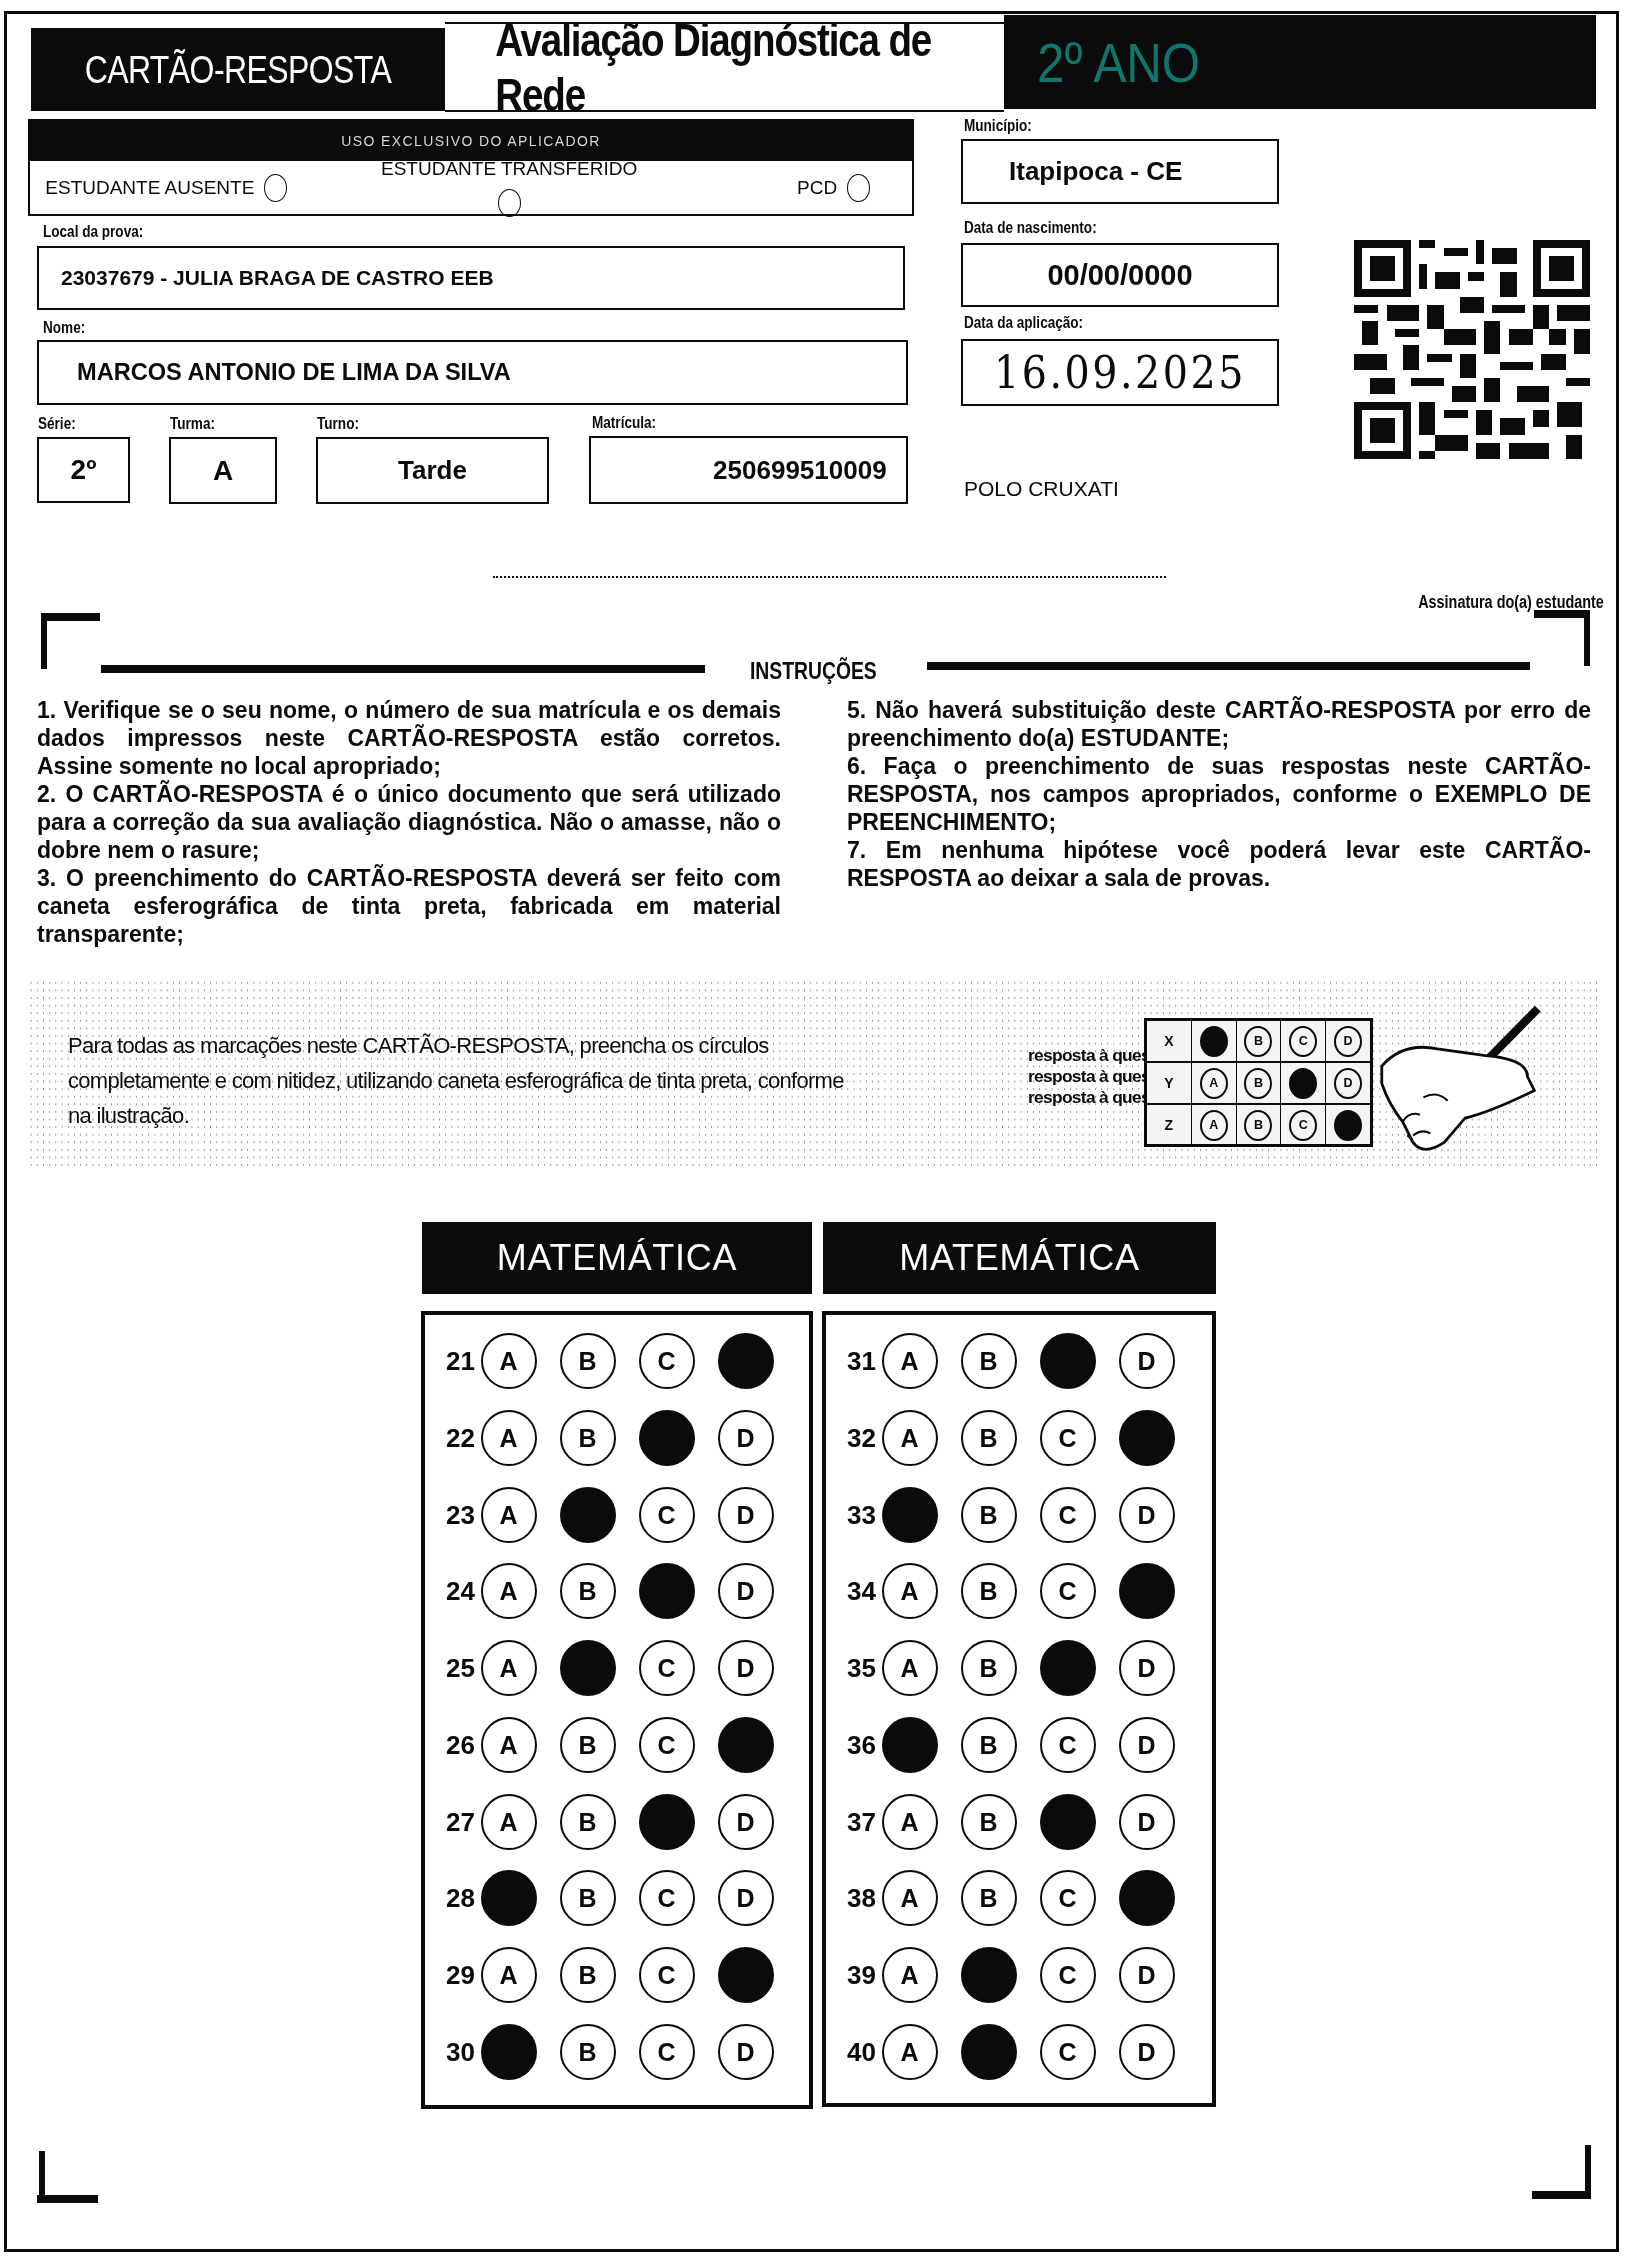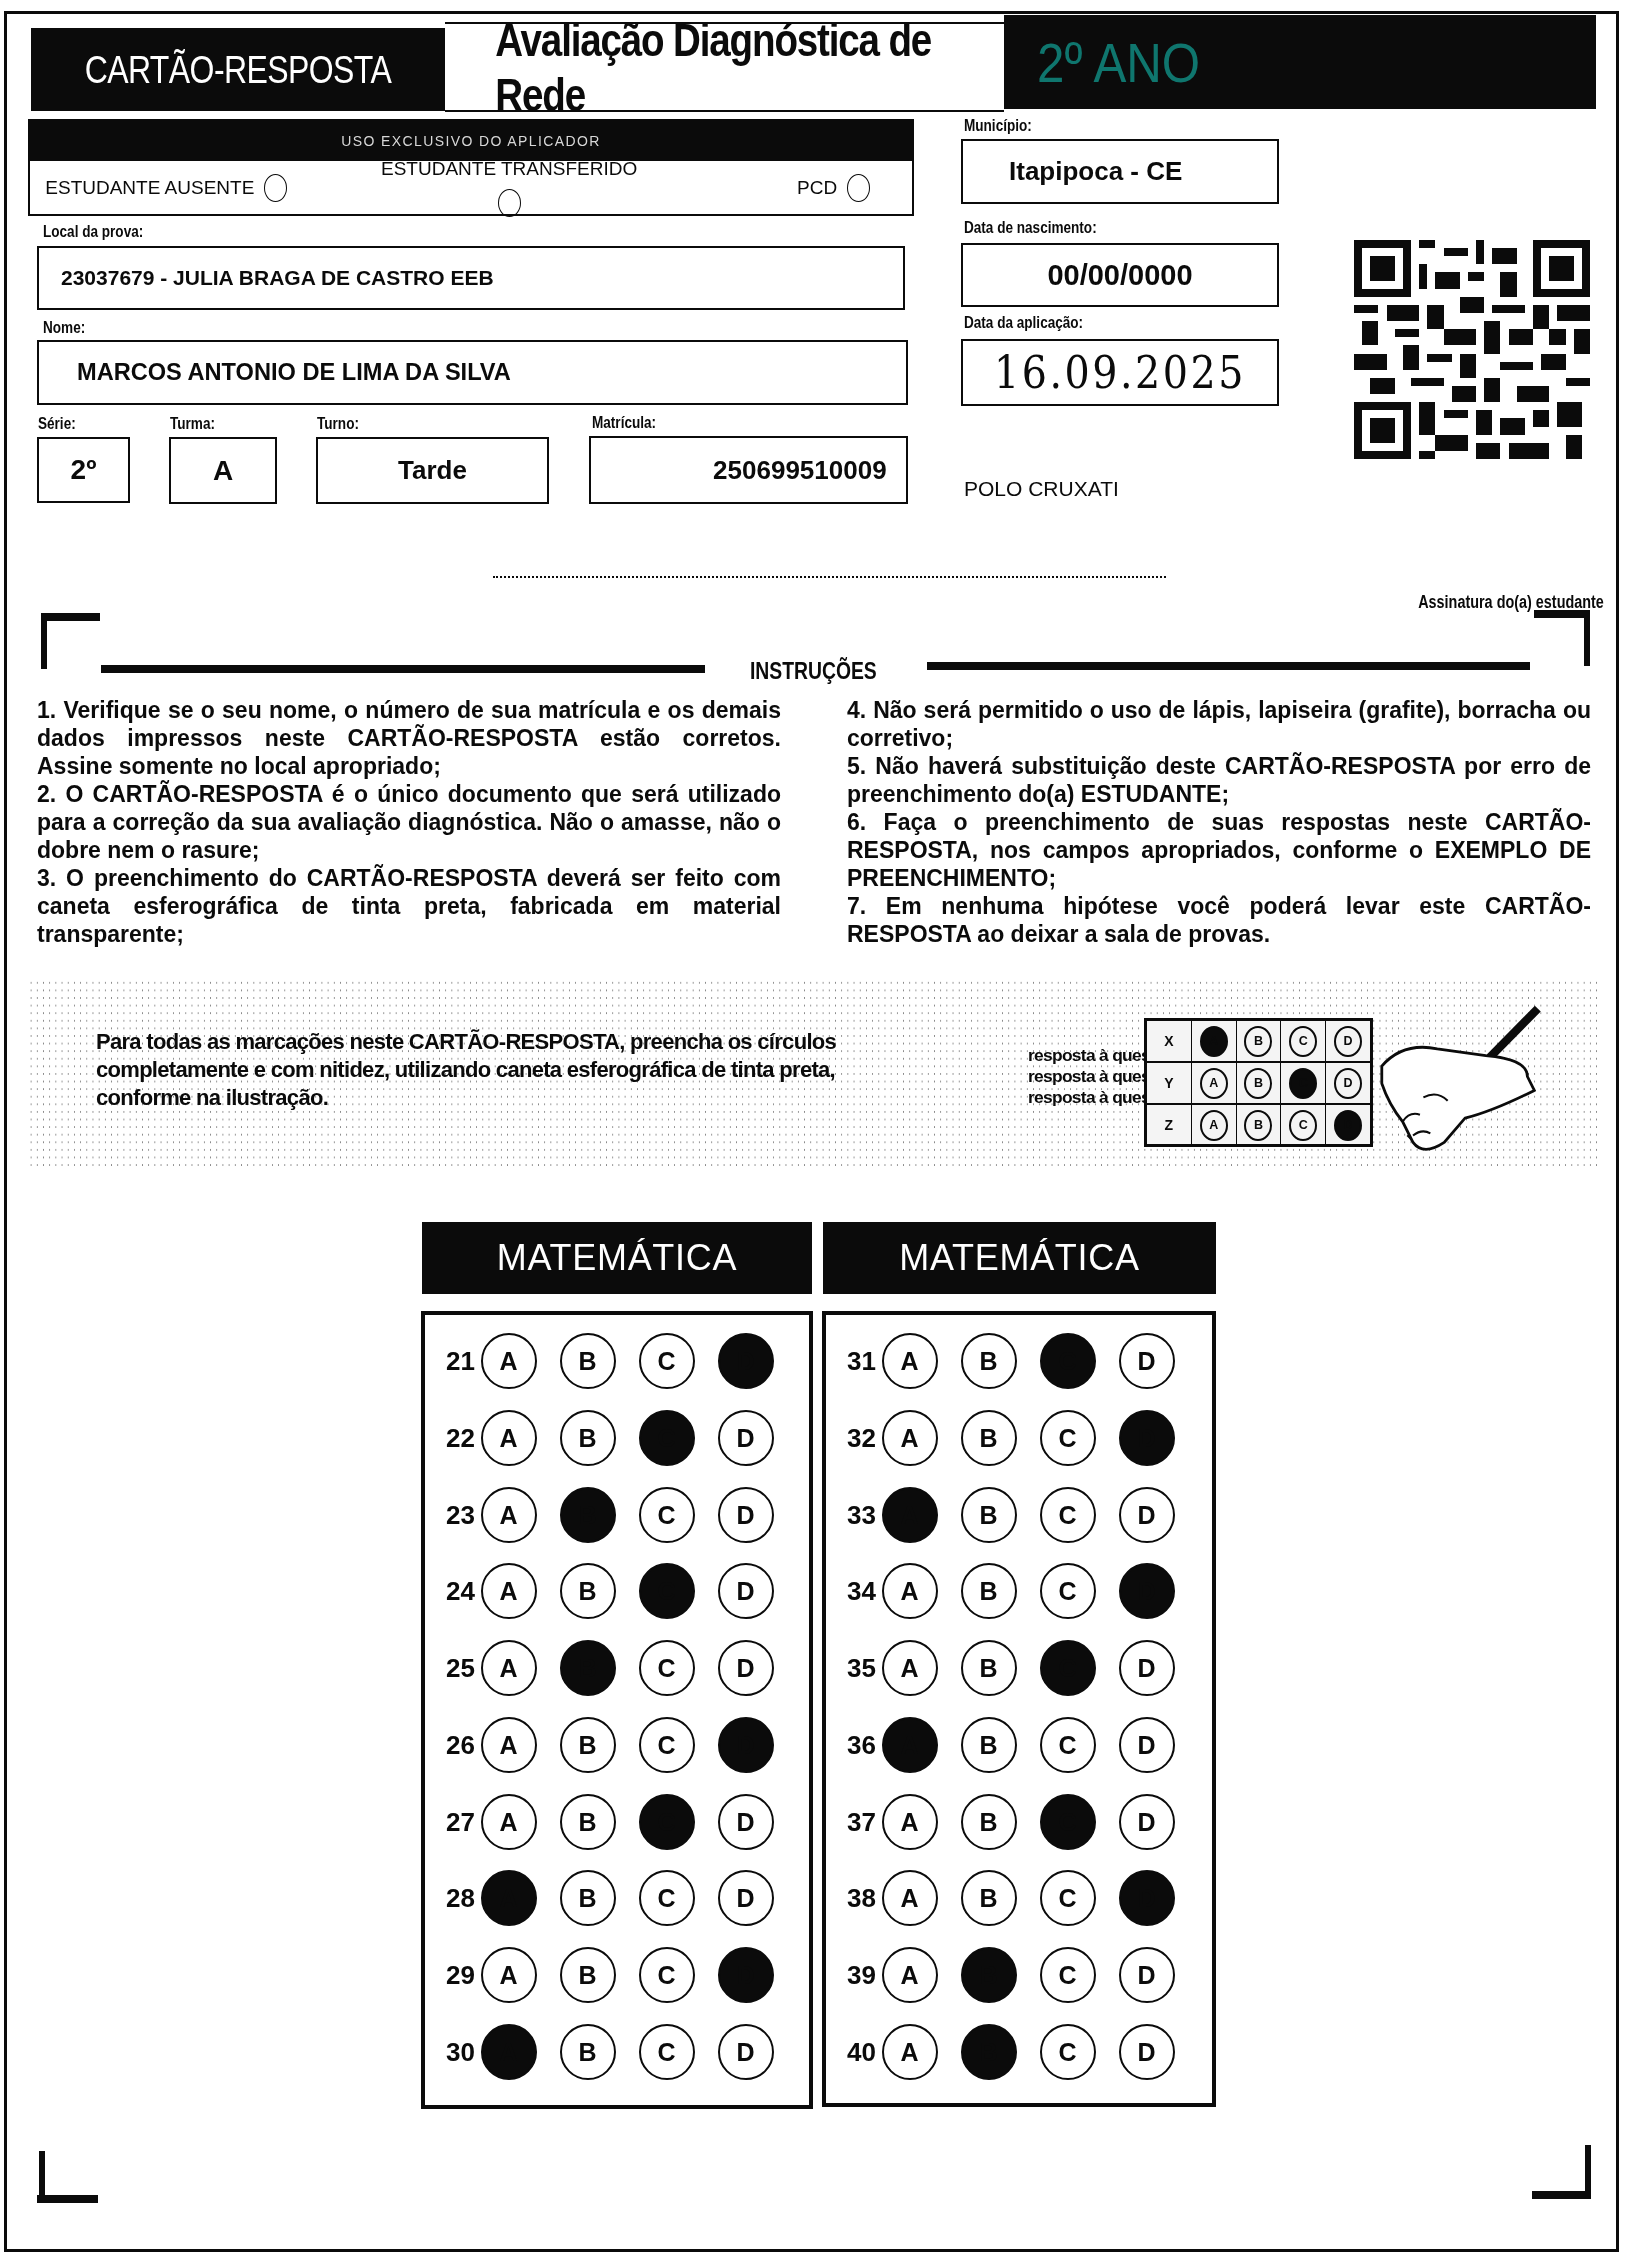--- a/index.html
+++ b/index.html
@@ -48,21 +48,21 @@
   .instr-title span { display:inline-block; transform:scaleX(0.82); background:#fff; padding:0 14px; }
   .instr-rule-l { left:101px; top:665px; width:604px; height:8.3px; background:#0b0b0b; }
   .instr-rule-r { left:927px; top:662px; width:603px; height:8.3px; background:#0b0b0b; }
 
   .instr-col { font-size:23px; line-height:28px; text-align:justify; font-weight:bold; }
   .instr-col p { margin:0; }
 
   .illus { left:28px; top:979px; width:1569px; height:187px;
            background-image:radial-gradient(#888 0.6px, transparent 0.8px);
            background-size:6.2px 7.6px; opacity:1; }
-  .illus-text { left:96px; top:1028px; width:798px; font-size:22px; line-height:28px; font-weight:bold; letter-spacing:-0.7px; }
+  .illus-text { left:68px; top:1028px; width:798px; font-size:22px; line-height:35px; font-weight:normal; letter-spacing:-0.7px; }
   .illus-legend { left:1028px; top:1045px; font-size:17.4px; line-height:21px; font-weight:bold; letter-spacing:-0.7px; }
   .ex-grid { left:1144px; top:1018px; width:229px; height:129px; border:3.5px solid #0b0b0b; box-sizing:border-box; background:#f4f4f4; }
   .ex-row { display:flex; height:40px; border-bottom:2.8px solid #0b0b0b; }
   .ex-row:last-child { border-bottom:none; }
   .ex-cell { width:44px; display:flex; align-items:center; justify-content:center; border-right:1.4px solid #0b0b0b;
              font-size:14px; font-weight:bold; }
   .ex-cell:last-child { border-right:none; }
   .ex-bub { width:28px; height:31px; border:2.1px solid #0b0b0b; border-radius:50%; box-sizing:border-box;
             display:flex; align-items:center; justify-content:center; font-size:12.5px; font-weight:bold; }
   .ex-bub.filled { background:#0b0b0b; }
@@ -228,21 +228,20 @@
 <div class="abs instr-rule-l"></div>
 <div class="abs instr-rule-r"></div>
 <div class="abs instr-title"><span>INSTRUÇÕES</span></div>
 
 <div class="abs instr-col" style="left:37px; top:696px; width:744px;">
   <p>1. Verifique se o seu nome, o número de sua matrícula e os demais dados impressos neste CARTÃO-RESPOSTA estão corretos. Assine somente no local apropriado;</p>
   <p>2. O CARTÃO-RESPOSTA é o único documento que será utilizado para a correção da sua avaliação diagnóstica. Não o amasse, não o dobre nem o rasure;</p>
   <p>3. O preenchimento do CARTÃO-RESPOSTA deverá ser feito com caneta esferográfica de tinta preta, fabricada em material transparente;</p>
 </div>
 <div class="abs instr-col" style="left:847px; top:696px; width:744px;">
-  <p>4. Não será permitido o uso de lápis, lapiseira (grafite), borracha ou corretivo;</p>
   <p>5. Não haverá substituição deste CARTÃO-RESPOSTA por erro de preenchimento do(a) ESTUDANTE;</p>
   <p>6. Faça o preenchimento de suas respostas neste CARTÃO-RESPOSTA, nos campos apropriados, conforme o EXEMPLO DE PREENCHIMENTO;</p>
   <p>7. Em nenhuma hipótese você poderá levar este CARTÃO-RESPOSTA ao deixar a sala de provas.</p>
 </div>
 
 <div class="abs illus"></div>
 <div class="abs illus-text">Para todas as marcações neste CARTÃO-RESPOSTA, preencha os círculos completamente e com nitidez, utilizando caneta esferográfica de tinta preta, conforme na ilustração.</div>
 <div class="abs illus-legend">
   <div>resposta à questão X = A</div>
   <div>resposta à questão Y = C</div>

